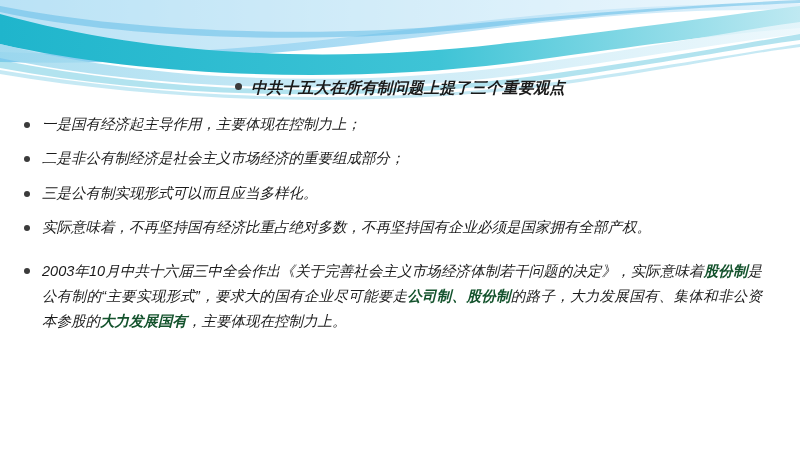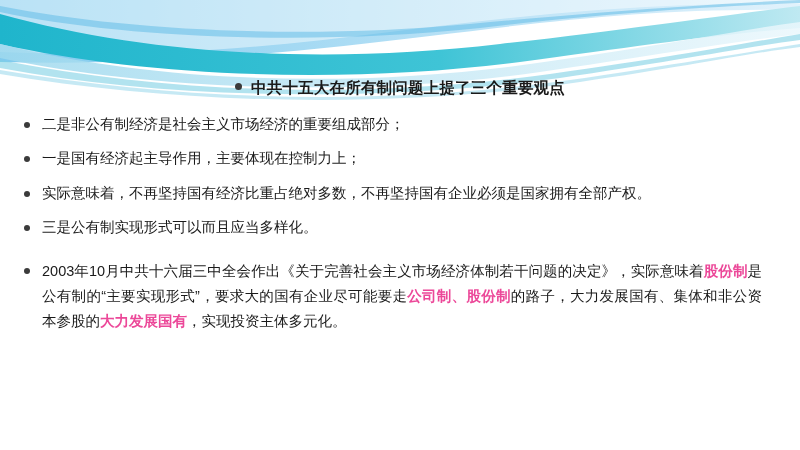--- a/index.html
+++ b/index.html
@@ -13,20 +13,21 @@
     font-family: "Liberation Sans", sans-serif;
     overflow: hidden;
     position: relative;
   }
   .slide {
     position: relative;
     width: 800px;
     height: 450px;
     background: #ffffff;
     overflow: hidden;
+    font-style: italic;
   }
   .decor {
     position: absolute;
     top: 0;
     left: 0;
     width: 800px;
     height: 120px;
     pointer-events: none;
   }
   .content {
@@ -95,21 +96,21 @@
     content: "";
     position: absolute;
     left: 24px;
     top: 9px;
     width: 6px;
     height: 6px;
     border-radius: 50%;
     background: #3b3b3b;
   }
   .hl {
-    color: #ec4899;
+    color: #14532d;
     font-weight: bold;
   }
   .footer-bar {
     position: absolute;
     left: 0;
     bottom: 0;
     width: 800px;
     height: 9px;
     background: #ffffff;
   }
@@ -146,26 +147,26 @@
     </svg>
   </div>
 
   <div class="content">
 
     <p class="title-line">
       <span class="tbullet"></span><span>中共十五大在所有制问题上提了三个重要观点</span>
     </p>
 
     <ul class="bullets">
+      <li>一是国有经济起主导作用，主要体现在控制力上；</li>
       <li>二是非公有制经济是社会主义市场经济的重要组成部分；</li>
-      <li>一是国有经济起主导作用，主要体现在控制力上；</li>
+      <li>三是公有制实现形式可以而且应当多样化。</li>
       <li>实际意味着，不再坚持国有经济比重占绝对多数，不再坚持国有企业必须是国家拥有全部产权。</li>
-      <li>三是公有制实现形式可以而且应当多样化。</li>
     </ul>
 
     <div class="para-block">
-      <p class="para"><span>2003年10月中共十六届三中全会作出《关于完善社会主义市场经济体制若干问题的决定》，实际意味着</span><span class="hl">股份制</span><span>是公有制的“主要实现形式”，要求大的国有企业尽可能要走</span><span class="hl">公司制、股份制</span><span>的路子，大力发展国有、集体和非公资本参股的</span><span class="hl">大力发展国有</span><span>，实现投资主体多元化。</span></p>
+      <p class="para"><span>2003年10月中共十六届三中全会作出《关于完善社会主义市场经济体制若干问题的决定》，实际意味着</span><span class="hl">股份制</span><span>是公有制的“主要实现形式”，要求大的国有企业尽可能要走</span><span class="hl">公司制、股份制</span><span>的路子，大力发展国有、集体和非公资本参股的</span><span class="hl">大力发展国有</span><span>，主要体现在控制力上。</span></p>
     </div>
 
   </div>
 
   <div class="footer-bar"></div>
 </div>
 
 </body></html>

